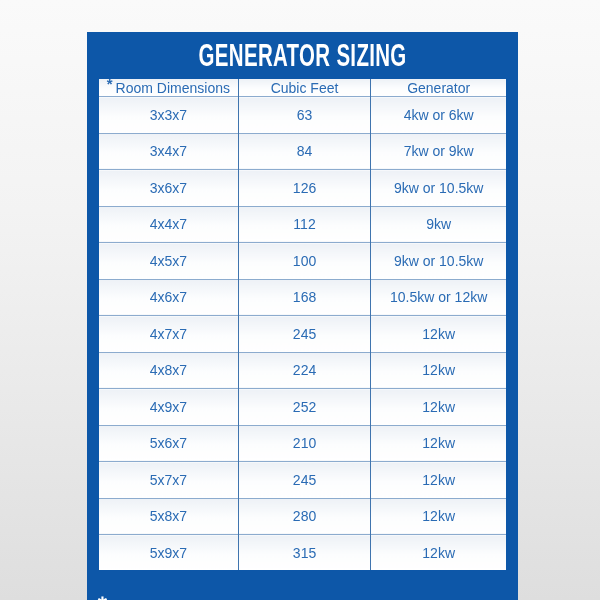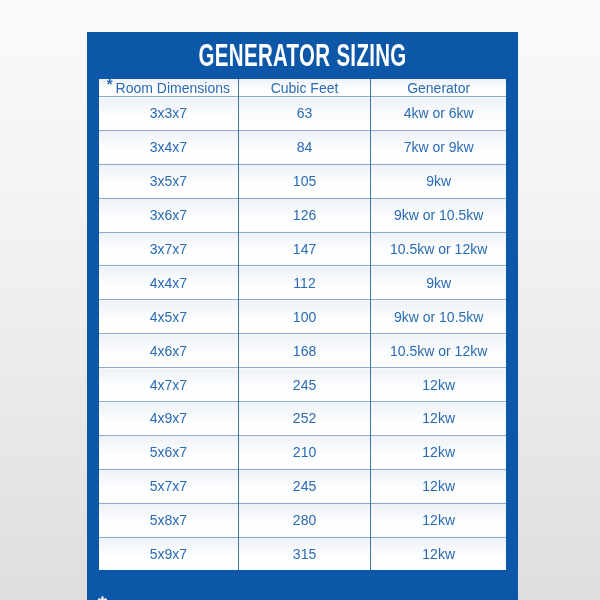--- a/index.html
+++ b/index.html
@@ -68,37 +68,27 @@
     <td>63</td>
     <td>4kw or 6kw</td>
   </tr>
 
   <tr>
     <td>3x4x7</td>
     <td>84</td>
     <td>7kw or 9kw</td>
   </tr>
 
-  <tr>
-    <td>3x5x7</td>
-    <td>105</td>
-    <td>9kw</td>
-  </tr>
 
   <tr>
     <td>3x6x7</td>
     <td>126</td>
     <td>9kw or 10.5kw</td>
   </tr>
 
-  <tr>
-    <td>3x7x7</td>
-    <td>147</td>
-    <td>10.5kw or 12kw</td>
-  </tr>
 
 
   <tr>
     <td>4x4x7</td>
     <td>112</td>
     <td>9kw</td>
   </tr>
 
   <tr>
     <td>4x5x7</td>
@@ -111,20 +101,25 @@
     <td>168</td>
     <td>10.5kw or 12kw</td>
   </tr>
 
   <tr>
     <td>4x7x7</td>
     <td>245</td>
     <td>12kw</td>
   </tr>
 
+  <tr>
+    <td>4x8x7</td>
+    <td>224</td>
+    <td>12kw</td>
+  </tr>
 
   <tr>
     <td>4x9x7</td>
     <td>252</td>
     <td>12kw</td>
   </tr>
 
 
   <tr>
     <td>5x6x7</td>

